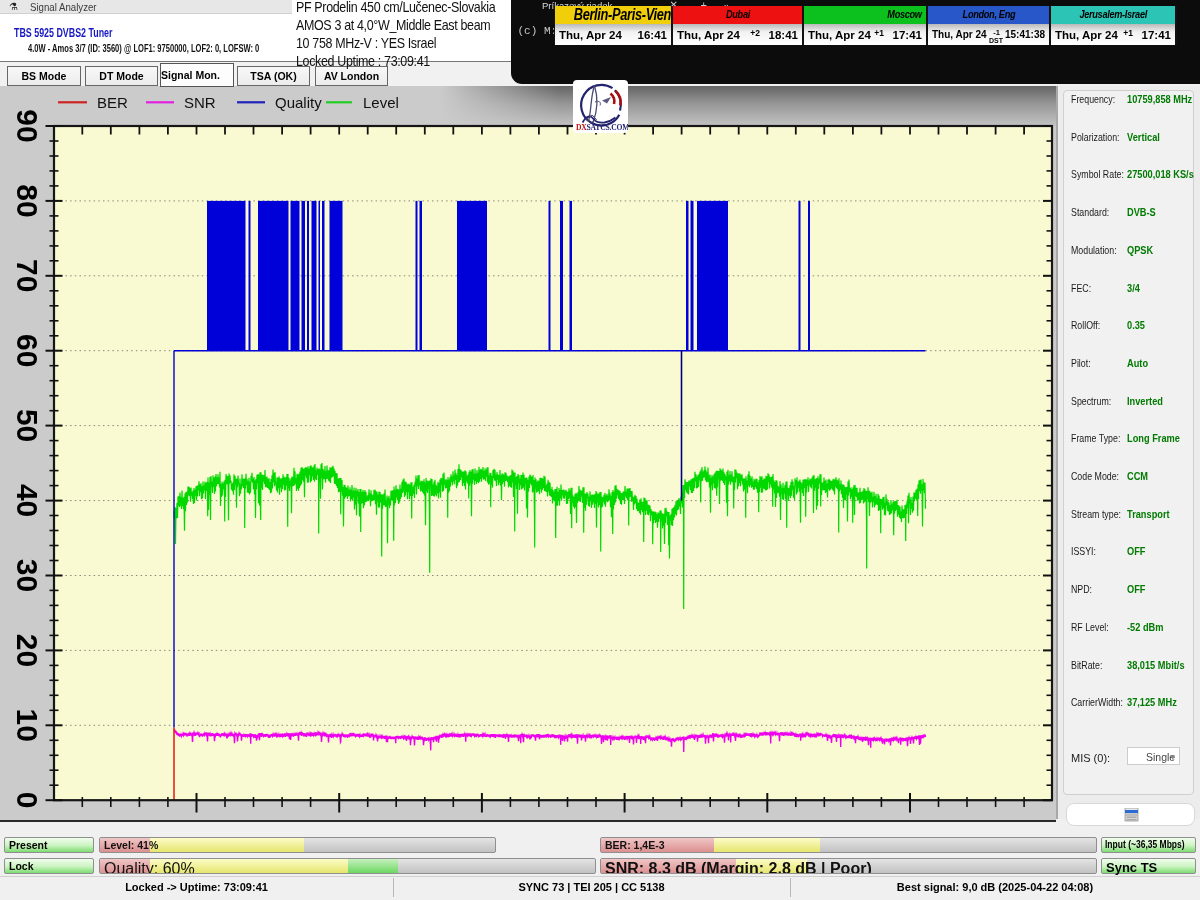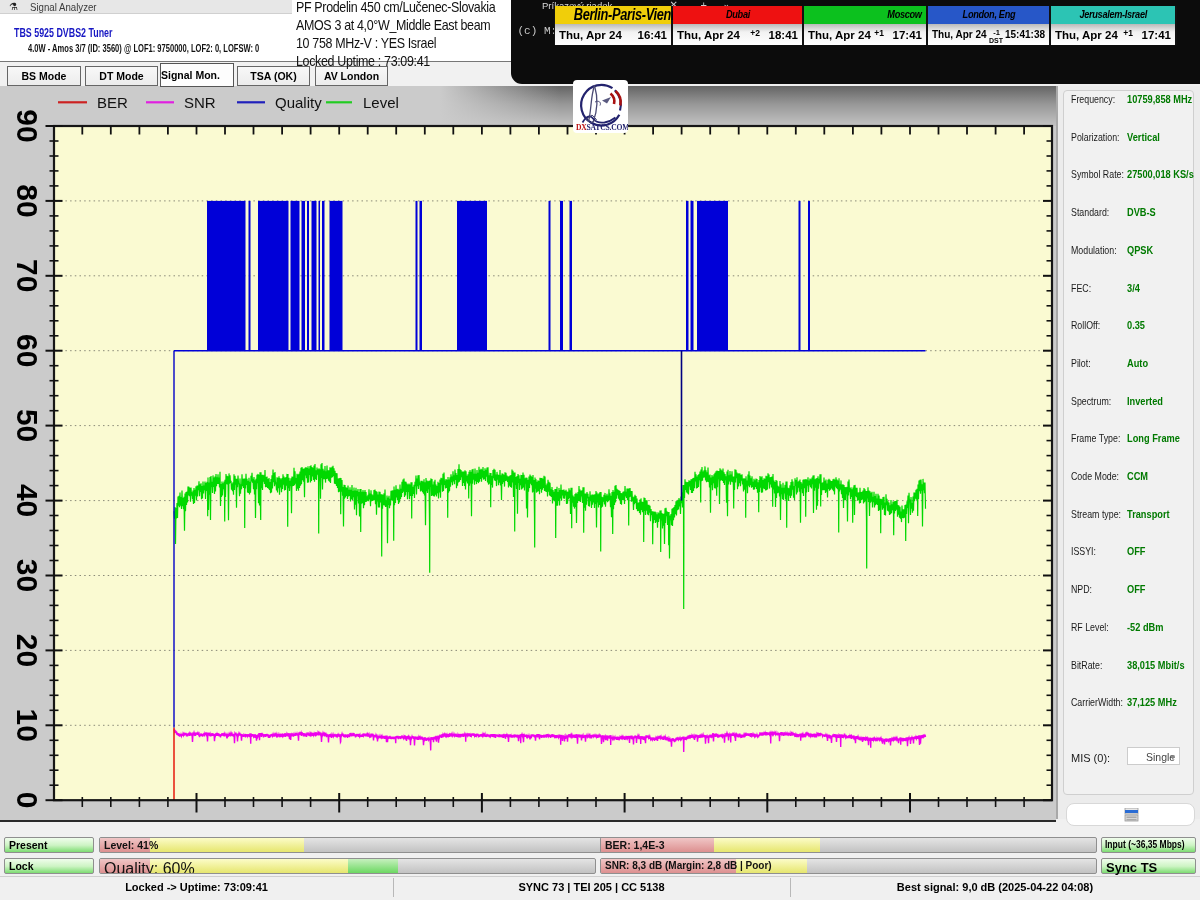--- a/index.html
+++ b/index.html
@@ -354,21 +354,21 @@
 <path d="M 37.5 13.5 A 10.5 10.5 0 0 1 41 24" fill="none" stroke="#a81010" stroke-width="2.6"></path>
 <path d="M 42.5 11 A 15 15 0 0 1 47.3 25.5" fill="none" stroke="#a81010" stroke-width="2.6"></path>
 <path d="M 9.5 42.5 q 6 -10 11 -3.5 q 3.5 4.5 11 3.5 q 6 -1 11 -5" fill="none" stroke="#23236e" stroke-width="1.8"></path>
 <path d="M 13 39.5 l 6 -4.5 l 4.5 4.5 l -6 3.5 z" fill="none" stroke="#4a4a74" stroke-width="1"></path>
 <text x="3" y="50" font-family="Liberation Serif, serif" font-size="7.6" font-weight="bold" letter-spacing="-0.2"><tspan fill="#bb1111">DX</tspan><tspan fill="#23236e">SATCS.COM</tspan></text>
 </svg></div>
 
 <div style="position:absolute;left:4px;top:837px;width:90px;height:16px;border:1px solid #8f8f8f;border-radius:2px;background:linear-gradient(#f0fdec 0%,#cdf4c4 52%,#7ddc72 100%)">
     <span style="position:absolute;left:4px;top:1px;font-size:10.5px;font-weight:bold">Present</span>
   </div>
-<div style="position:absolute;left:99px;top:837px;width:526px;height:16px;border:1px solid #8f8f8f;border-radius:2px;background:linear-gradient(#e4e4e4,#c2c2c2);overflow:hidden">
+<div style="position:absolute;left:99px;top:837px;width:397px;height:16px;border:1px solid #8f8f8f;border-radius:2px;background:linear-gradient(#e4e4e4,#c2c2c2);overflow:hidden">
     <div style="position:absolute;left:0px;top:0;width:50px;height:100%;background:linear-gradient(#f0c6c6,#dd9090)"></div>
     <div style="position:absolute;left:50px;top:0;width:154px;height:100%;background:linear-gradient(#fcfcc8,#e6e66e)"></div>
 <span style="position:absolute;left:4px;top:1px;font-size:10.5px;font-weight:bold;color:#111">Level: 41%</span>
   </div>
 <div style="position:absolute;left:600px;top:837px;width:497px;height:16px;border:1px solid #8f8f8f;border-radius:2px;background:linear-gradient(#e4e4e4,#c2c2c2);overflow:hidden">
     <div style="position:absolute;left:0px;top:0;width:113px;height:100%;background:linear-gradient(#f0c6c6,#dd9090)"></div>
     <div style="position:absolute;left:113px;top:0;width:106px;height:100%;background:linear-gradient(#fcfcc8,#e6e66e)"></div>
 <span style="position:absolute;left:4px;top:1px;font-size:10.5px;font-weight:bold;color:#111">BER: 1,4E-3</span>
   </div>
 <div style="position:absolute;left:1101px;top:837px;width:95px;height:16px;border:1px solid #8f8f8f;border-radius:2px;background:linear-gradient(#f0fdec 0%,#cdf4c4 52%,#7ddc72 100%)">
@@ -379,21 +379,21 @@
   </div>
 <div style="position:absolute;left:99px;top:858px;width:497px;height:16px;border:1px solid #8f8f8f;border-radius:2px;background:linear-gradient(#e4e4e4,#c2c2c2);overflow:hidden">
     <div style="position:absolute;left:0px;top:0;width:50px;height:100%;background:linear-gradient(#f0c6c6,#dd9090)"></div>
     <div style="position:absolute;left:50px;top:0;width:198px;height:100%;background:linear-gradient(#fcfcc8,#e6e66e)"></div>
     <div style="position:absolute;left:248px;top:0;width:50px;height:100%;background:linear-gradient(#c6f0bE,#6cd862)"></div>
 <span style="position:absolute;left:4px;top:1px;font-size:16px;font-weight:normal;color:#111">Quality: 60%</span>
   </div>
 <div style="position:absolute;left:600px;top:858px;width:497px;height:16px;border:1px solid #8f8f8f;border-radius:2px;background:linear-gradient(#e4e4e4,#c2c2c2);overflow:hidden">
     <div style="position:absolute;left:0px;top:0;width:135px;height:100%;background:linear-gradient(#f0c6c6,#dd9090)"></div>
     <div style="position:absolute;left:135px;top:0;width:71px;height:100%;background:linear-gradient(#fcfcc8,#e6e66e)"></div>
-<span style="position:absolute;left:4px;top:1px;font-size:10px;font-weight:bold;color:#111">SNR: 8,3 dB (Margin: 2,8 dB | Poor)</span>
+<span style="position:absolute;left:4px;top:1px;font-size:16px;font-weight:bold;color:#111">SNR: 8,3 dB (Margin: 2,8 dB | Poor)</span>
   </div>
 <div style="position:absolute;left:1101px;top:858px;width:95px;height:16px;border:1px solid #8f8f8f;border-radius:2px;background:linear-gradient(#f0fdec 0%,#cdf4c4 52%,#7ddc72 100%)">
     <span style="position:absolute;left:4px;top:1px;font-size:13px;font-weight:bold">Sync TS</span>
   </div>
 
 <div class="abs" style="left:0;top:876px;width:1200px;height:24px;background:#f0f0f0;border-top:1px solid #cfcfcf"></div>
 <div class="abs" style="left:393px;top:878px;width:1px;height:19px;background:#b8b8b8"></div>
 <div class="abs" style="left:790px;top:878px;width:1px;height:19px;background:#b8b8b8"></div>
 <div class="abs" style="left:0;top:881px;width:393px;text-align:center;font-size:11px;font-weight:bold;color:#000">Locked -&gt; Uptime: 73:09:41</div>
 <div class="abs" style="left:393px;top:881px;width:397px;text-align:center;font-size:11px;font-weight:bold;color:#000">SYNC 73 | TEI 205 | CC 5138</div>

